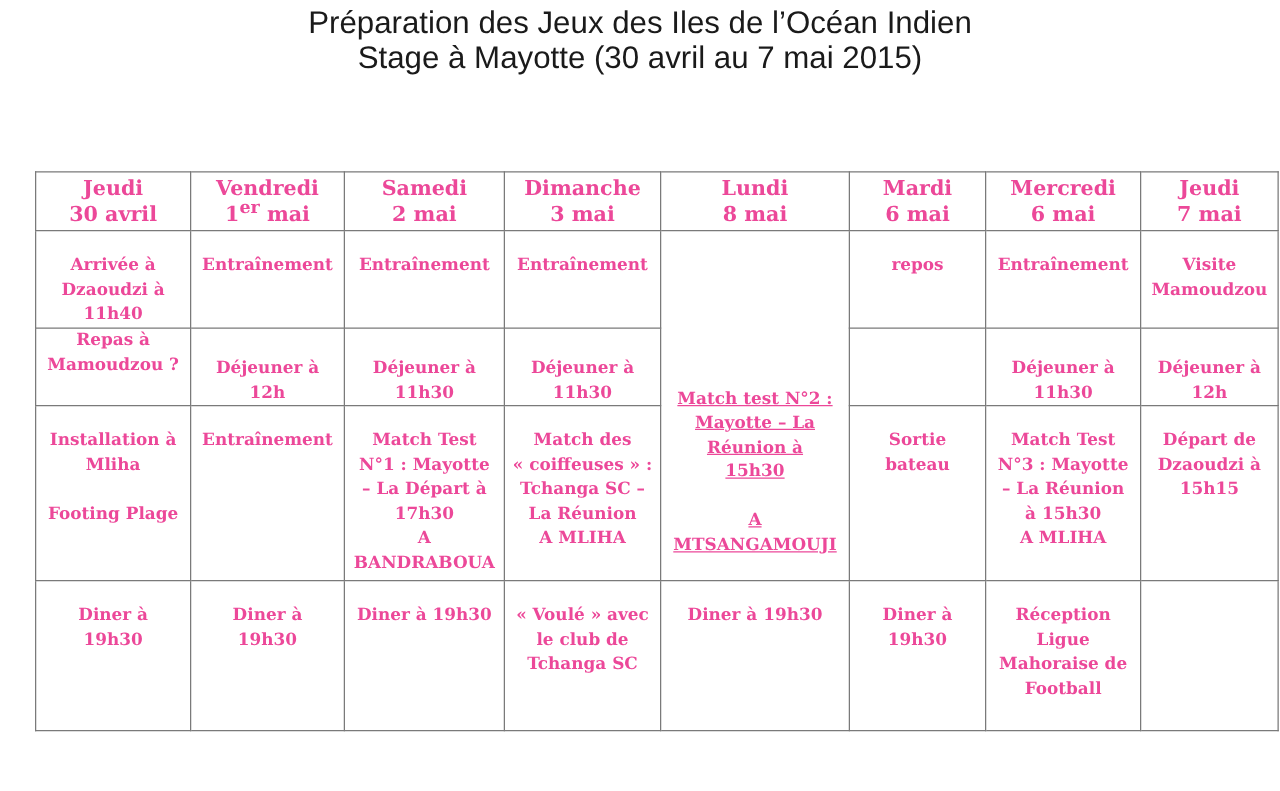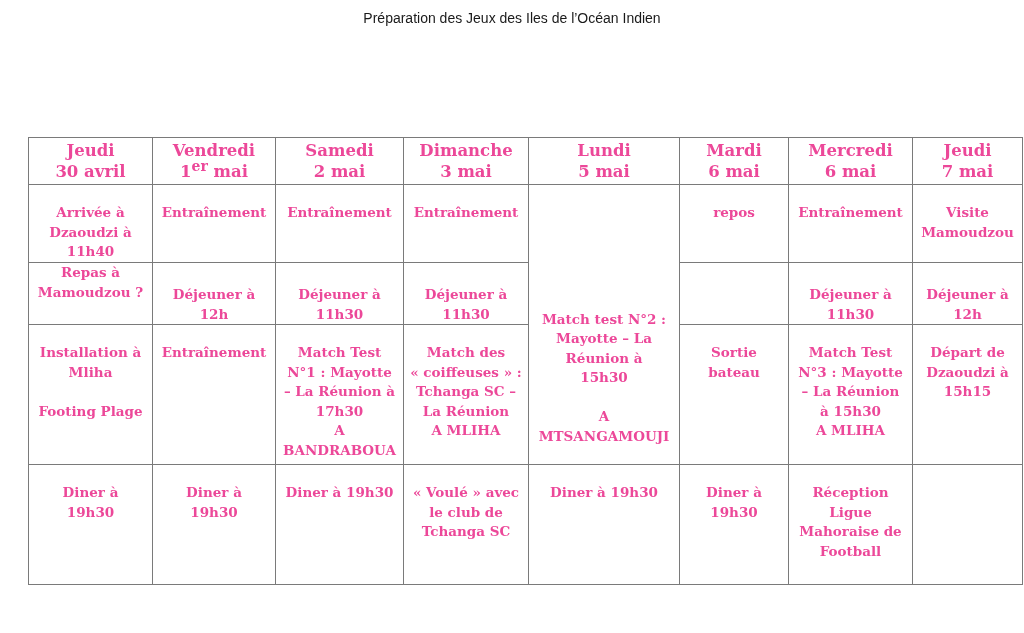--- a/index.html
+++ b/index.html
@@ -1,18 +1,18 @@
 <!DOCTYPE html>
 <html><head>
 <meta charset="utf-8">
 <style>
   html, body { margin: 0; padding: 0; background: #ffffff; }
   body { width: 1024px; height: 633px; position: relative; overflow: hidden; font-family: "DejaVu Sans", sans-serif; color: #1a1a1a; }
   .title-block { position: absolute; left: 0; top: 4px; width: 1024px; text-align: center; }
-  .title-line { font-family: "Liberation Sans", sans-serif; font-size: 14px; line-height: 28px; color: #1a1a1a; }
+  .title-line { font-family: "Liberation Sans", sans-serif; font-size: 25px; line-height: 28px; color: #1a1a1a; }
   table.schedule { position: absolute; left: 28px; top: 137px; border-collapse: collapse; table-layout: fixed; }
   table.schedule td, table.schedule th {
     border: 1.5px solid #7a7a7a;
     text-align: center;
     vertical-align: top;
     font-family: "DejaVu Serif", serif;
     font-weight: bold;
     font-size: 13.5px;
     line-height: 19.5px;
     padding: 0 2px;
@@ -25,20 +25,21 @@
   .pad-top-20 { padding-top: 22px !important; }
   .pad-top-18 { padding-top: 18px !important; }
   .pad-top-0 { padding-top: 0 !important; margin-left: 18px; }
   .gap { display:block; height: 19.5px; }
 </style>
 </head>
 <body>
 
 <div class="title-block">
   <div class="title-line">Préparation des Jeux des Iles de l’Océan Indien</div>
+  <div class="title-line">Stage à Mayotte (30 avril au 7 mai 2015)</div>
 </div>
 
 <table class="schedule">
   <colgroup>
     <col style="width:124px">
       <col style="width:123px">
       <col style="width:128px">
       <col style="width:125px">
     <col style="width:151px">
       <col style="width:109px">
@@ -58,21 +59,21 @@
     <th>
           <span class="cell-line">Samedi</span>
           <span class="cell-line">2 mai</span>
         </th>
     <th>
           <span class="cell-line">Dimanche</span>
           <span class="cell-line">3 mai</span>
         </th>
     <th>
           <span class="cell-line">Lundi</span>
-          <span class="cell-line">5 mai</span>
+          <span class="cell-line">8 mai</span>
         </th>
     <th>
           <span class="cell-line">Mardi</span>
           <span class="cell-line">6 mai</span>
         </th>
     <th>
           <span class="cell-line">Mercredi</span>
           <span class="cell-line">6 mai</span>
         </th>
     <th>
@@ -89,21 +90,21 @@
     </td>
     <td class="pad-top-18">
           <span class="cell-line">Entraînement</span>
         </td>
     <td class="pad-top-18">
           <span class="cell-line">Entraînement</span>
         </td>
     <td class="pad-top-18">
           <span class="cell-line">Entraînement</span>
         </td>
-    <td rowspan="3" class="valign-mid" style="vertical-align:top; padding-top:107px;">
+    <td rowspan="3" class="valign-mid" style="vertical-align:top; padding-top:107px;text-decoration:underline;">
       <span class="cell-line">Match test N°2 :</span>
       <span class="cell-line">Mayotte – La</span>
       <span class="cell-line">Réunion à</span>
       <span class="cell-line">15h30</span>
       <span class="gap"></span>
       <span class="cell-line">A</span>
       <span class="cell-line">MTSANGAMOUJI</span>
     </td>
     <td class="pad-top-18">
           <span class="cell-line">repos</span>
@@ -151,21 +152,21 @@
           <span class="cell-line">Mliha</span>
           <span class="gap"></span>
           <span class="cell-line">Footing Plage</span>
     </td>
     <td class="pad-top-18">
           <span class="cell-line">Entraînement</span>
         </td>
     <td class="pad-top-18">
       <span class="cell-line">Match Test</span>
           <span class="cell-line">N°1 : Mayotte</span>
-          <span class="cell-line">– La Réunion à</span>
+          <span class="cell-line">– La Départ à</span>
           <span class="cell-line">17h30</span>
           <span class="cell-line">A</span>
           <span class="cell-line">BANDRABOUA</span>
     </td>
     <td class="pad-top-18">
       <span class="cell-line">Match des</span>
           <span class="cell-line">« coiffeuses » :</span>
           <span class="cell-line">Tchanga SC –</span>
           <span class="cell-line">La Réunion</span>
           <span class="cell-line">A MLIHA</span>

